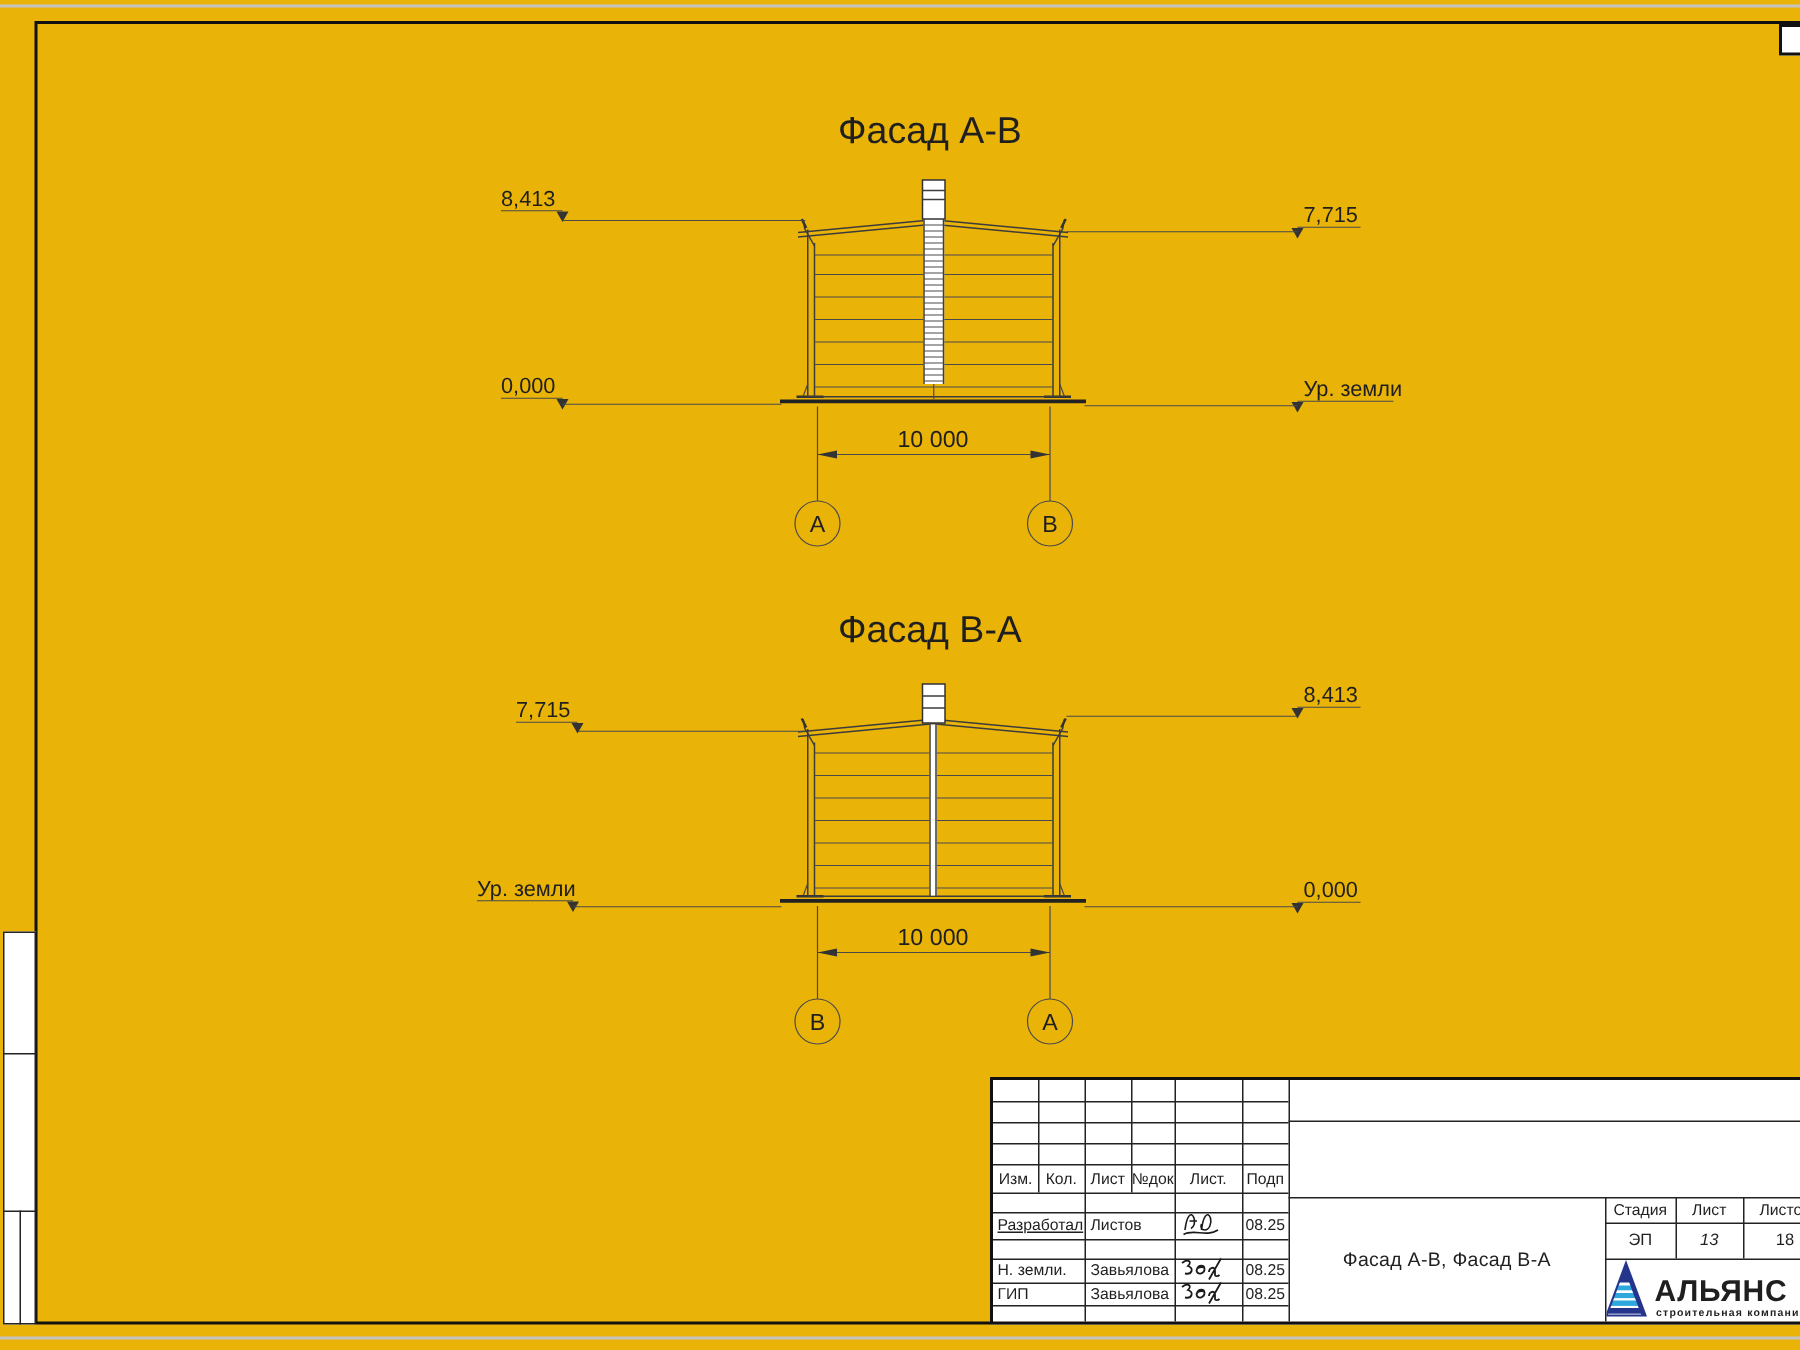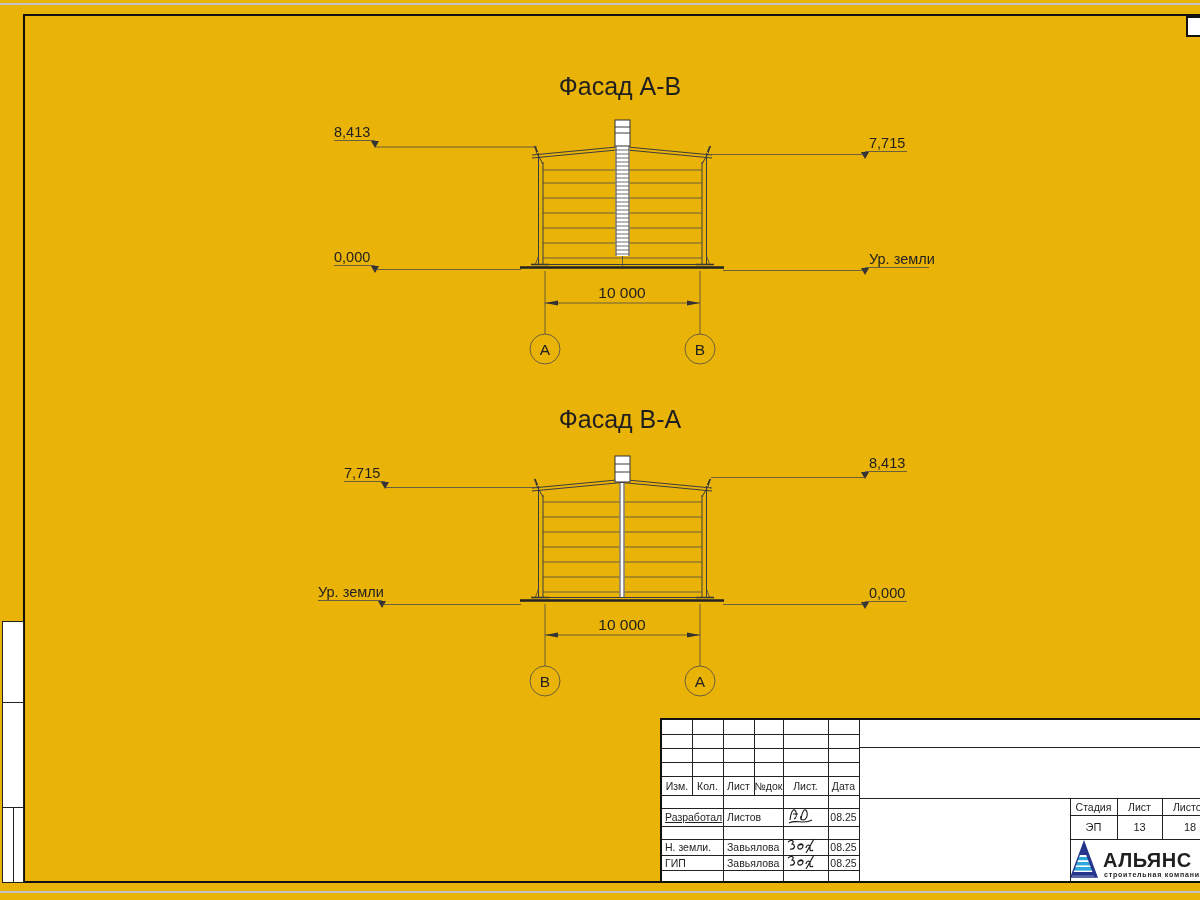--- a/index.html
+++ b/index.html
@@ -199,21 +199,21 @@
     <div class="hl" style="left:197px;top:27px;width:359px;"></div>
     <div class="hl" style="left:197px;top:78px;width:359px;"></div>
     <div class="hl" style="left:408px;top:95px;width:148px;"></div>
     <div class="hl" style="left:408px;top:119px;width:148px;"></div>
 
     <div class="cell c-center" style="left:0;top:56px;width:30px;height:19px;">Изм.</div>
     <div class="cell c-center" style="left:30px;top:56px;width:31px;height:19px;">Кол.</div>
     <div class="cell c-center" style="left:61px;top:56px;width:31px;height:19px;">Лист</div>
     <div class="cell c-center" style="left:92px;top:56px;width:29px;height:19px;">№док</div>
     <div class="cell c-center" style="left:121px;top:56px;width:45px;height:19px;">Лист.</div>
-    <div class="cell c-center" style="left:166px;top:56px;width:31px;height:19px;">Дата</div>
+    <div class="cell c-center" style="left:166px;top:56px;width:31px;height:19px;">Подп</div>
 
     <div class="cell c-left" style="left:0;top:88px;width:61px;height:18px;text-decoration:underline;">Разработал</div>
     <div class="cell c-left" style="left:62px;top:88px;width:59px;height:18px;">Листов</div>
     <div class="sig" style="left:122px;top:84px;width:44px;height:24px;">
       <svg width="40" height="22" viewBox="0 0 40 22">
         <path d="M6,16 C7,7 10,3 12,8 C13,11 12,14 10,15 M9,10 h5 M17,16 C18,7 21,3 23,8 C24,12 22,16 19,16 C17,16 16,14 17,12 M5,19 C12,15 20,21 28,16" stroke="#1a1a1a" fill="none" stroke-width="1.1"></path>
       </svg>
     </div>
     <div class="cell c-center" style="left:166px;top:88px;width:31px;height:18px;">08.25</div>
 
@@ -228,26 +228,27 @@
 
     <div class="cell c-left" style="left:0;top:135px;width:61px;height:15px;">ГИП</div>
     <div class="cell c-left" style="left:62px;top:135px;width:59px;height:15px;">Завьялова</div>
     <div class="sig" style="left:122px;top:133px;width:44px;height:19px;">
       <svg width="34" height="18" viewBox="0 0 34 18">
         <path d="M4,5 C8,2 11,4 8,7 C12,8 11,13 6,12 M14,9 c1,-3 5,-3 5,0 c0,3 -4,4 -5,2 c-1,-2 1,-4 5,-3 M22,11 c0,-3 4,-4 4,-1 l0,3 c0,1 2,1 3,0 M30,2 L22,16" stroke="#1a1a1a" fill="none" stroke-width="1.2"></path>
       </svg>
     </div>
     <div class="cell c-center" style="left:166px;top:135px;width:31px;height:15px;">08.25</div>
 
+    <div class="cell c-center doc-title" style="left:197px;top:78px;width:211px;height:83px;">Фасад А-В, Фасад В-А</div>
 
     <div class="cell c-center" style="left:408px;top:78px;width:47px;height:17px;">Стадия</div>
     <div class="cell c-center" style="left:455px;top:78px;width:45px;height:17px;">Лист</div>
     <div class="cell c-center" style="left:500px;top:78px;width:56px;height:17px;">Листов</div>
     <div class="cell c-center stage-val" style="left:408px;top:95px;width:47px;height:24px;">ЭП</div>
-    <div class="cell c-center stage-val" style="left:455px;top:95px;width:45px;height:24px;">13</div>
+    <div class="cell c-center stage-val" style="left:455px;top:95px;width:45px;height:24px;font-style:italic;">13</div>
     <div class="cell c-center stage-val" style="left:500px;top:95px;width:56px;height:24px;">18</div>
 
     <div class="logo-cell">
       <svg width="160" height="42" viewBox="0 0 160 42">
         <defs>
             <clipPath id="pyr">
               <polygon points="13,2 26,37 0,37"></polygon>
             </clipPath>
           </defs>
         <g clip-path="url(#pyr)">

